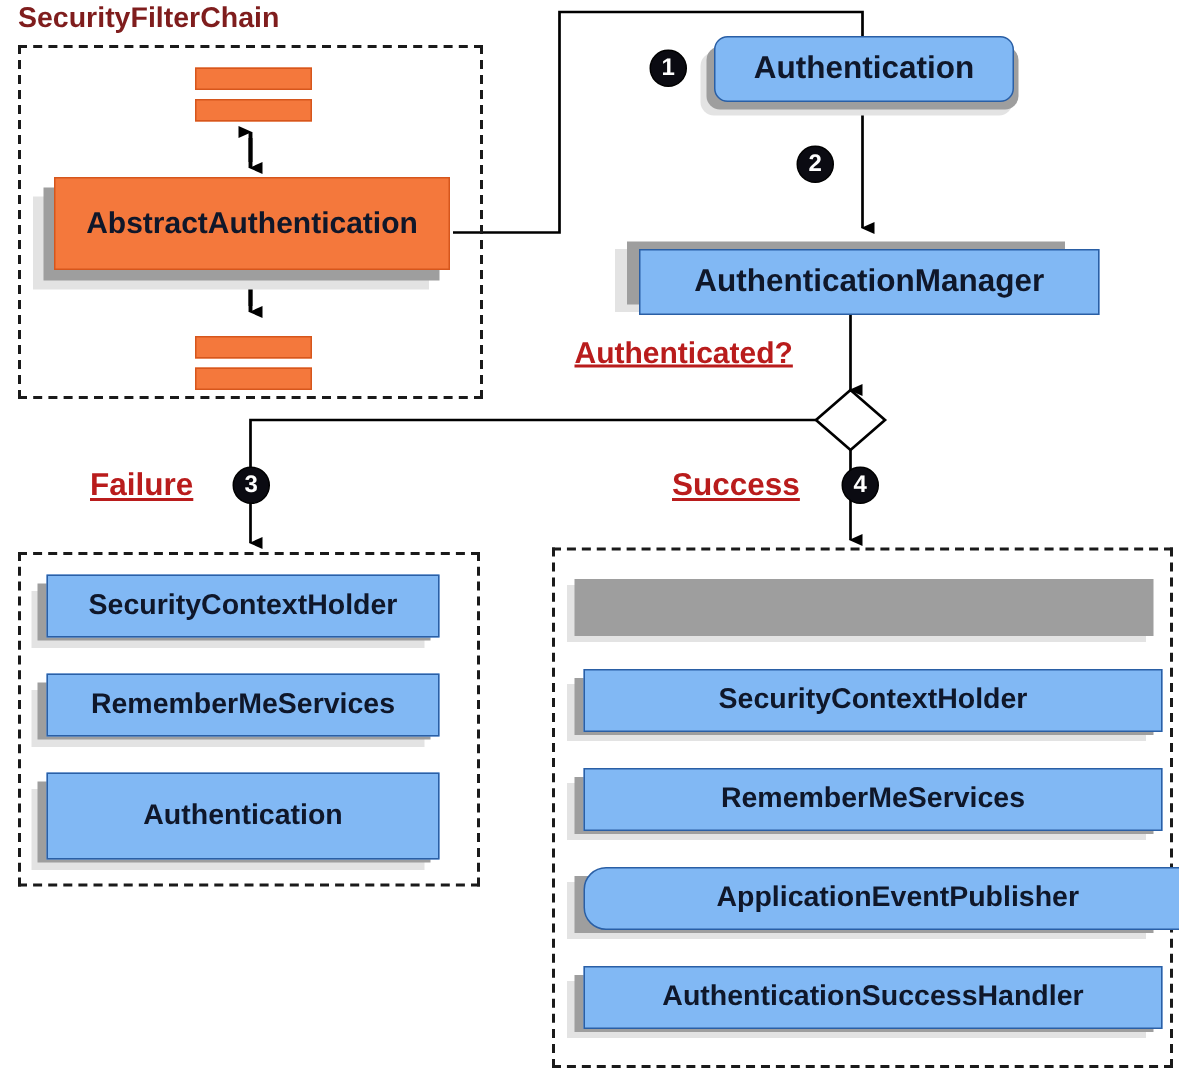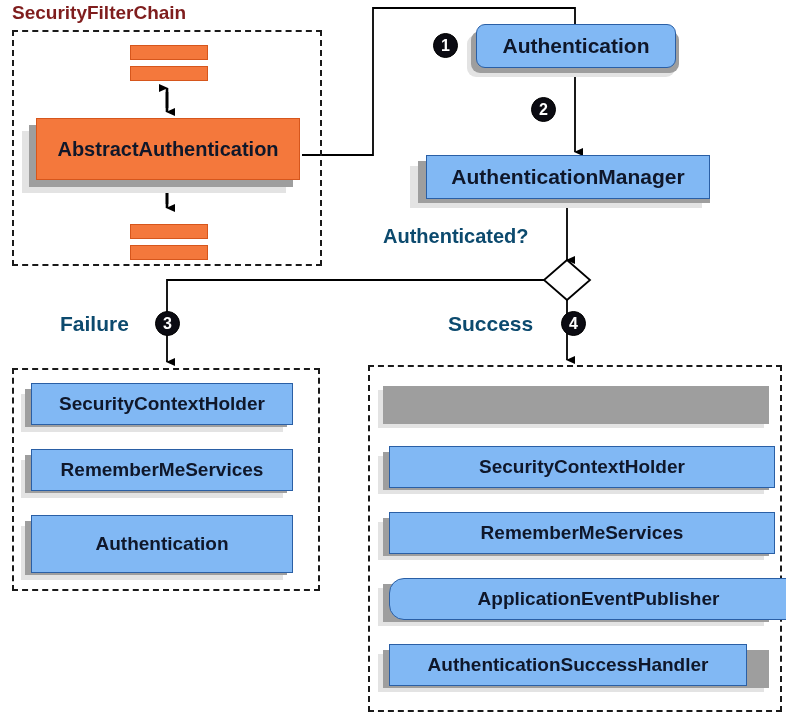--- a/index.html
+++ b/index.html
@@ -75,23 +75,24 @@
     font-size: 19px;
     color: #7f1d1d;
     white-space: nowrap;
     z-index: 6;
   }
 
   
   .label {
     position: absolute;
     font-weight: bold;
-    color: #0c4a6e;
+    color: #b91c1c;
     white-space: nowrap;
     z-index: 6;
+    text-decoration: underline;
   }
 
   
   .badge {
     position: absolute;
     width: 25px;
     height: 25px;
     border-radius: 50%;
     background: #0b0b12;
     color: #ffffff;
@@ -177,21 +178,21 @@
   <div class="shadow-mid rounded" style="left:471px; top:31px; width:208px; height:42px;"></div>
   <div class="node blue rounded" style="left:476px; top:24px; width:200px; height:44px; font-size:21px;">
     <span>Authentication</span>
   </div>
   <div class="badge" style="left:433px; top:33px;">1</div>
 
   <div class="badge" style="left:531px; top:97px;">2</div>
 
   <div class="shadow-back" style="left:410px; top:166px; width:292px; height:42px;"></div>
   <div class="shadow-mid" style="left:418px; top:161px; width:292px; height:42px;"></div>
-  <div class="node blue" style="left:426px; top:155px; width:284px; height:44px; font-size:21px;">
+  <div class="node blue" style="left:426px; top:166px; width:307px; height:44px; font-size:21px;">
     <span>AuthenticationManager</span>
   </div>
 
   <div class="label" style="left:383px; top:225px; font-size:20px;">Authenticated?</div>
 
   <div class="label" style="left:60px; top:312px; font-size:21px;">Failure</div>
   <div class="badge" style="left:155px; top:311px;">3</div>
 
   <div class="label" style="left:448px; top:312px; font-size:21px;">Success</div>
   <div class="badge" style="left:561px; top:311px;">4</div>
@@ -236,17 +237,17 @@
   </div>
 
   <div class="shadow-back" style="left:378px; top:588px; width:386px; height:38px;"></div>
   <div class="shadow-mid" style="left:383px; top:584px; width:386px; height:38px;"></div>
   <div class="node blue" style="left:389px; top:578px; width:419px; height:42px; font-size:19px;border-radius:15px;">
     <span>ApplicationEventPublisher</span>
   </div>
 
   <div class="shadow-back" style="left:378px; top:654px; width:386px; height:38px;"></div>
   <div class="shadow-mid" style="left:383px; top:650px; width:386px; height:38px;"></div>
-  <div class="node blue" style="left:389px; top:644px; width:358px; height:42px; font-size:19px;">
+  <div class="node blue" style="left:389px; top:644px; width:386px; height:42px; font-size:19px;">
     <span>AuthenticationSuccessHandler</span>
   </div>
 
 </div>
 
 </body></html>

